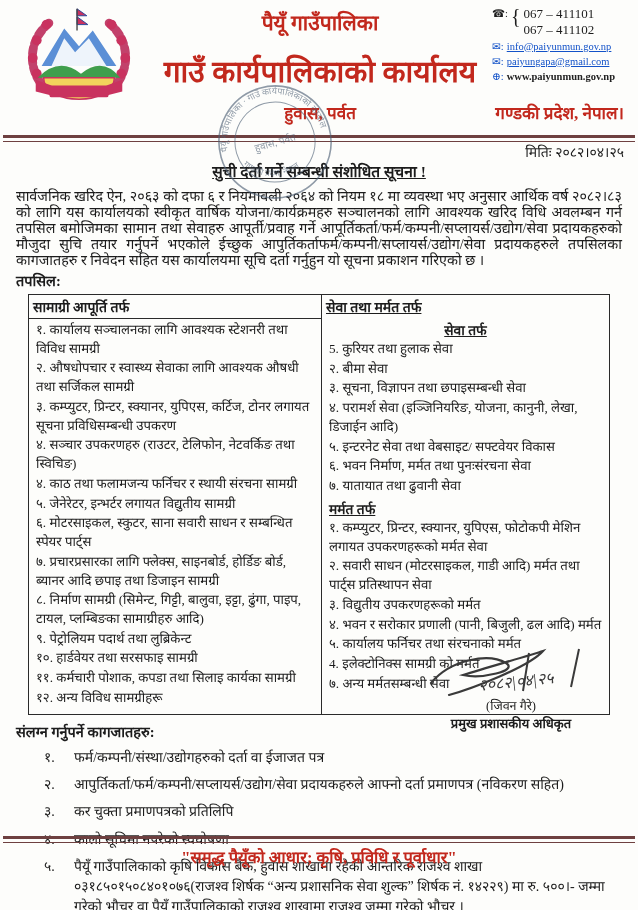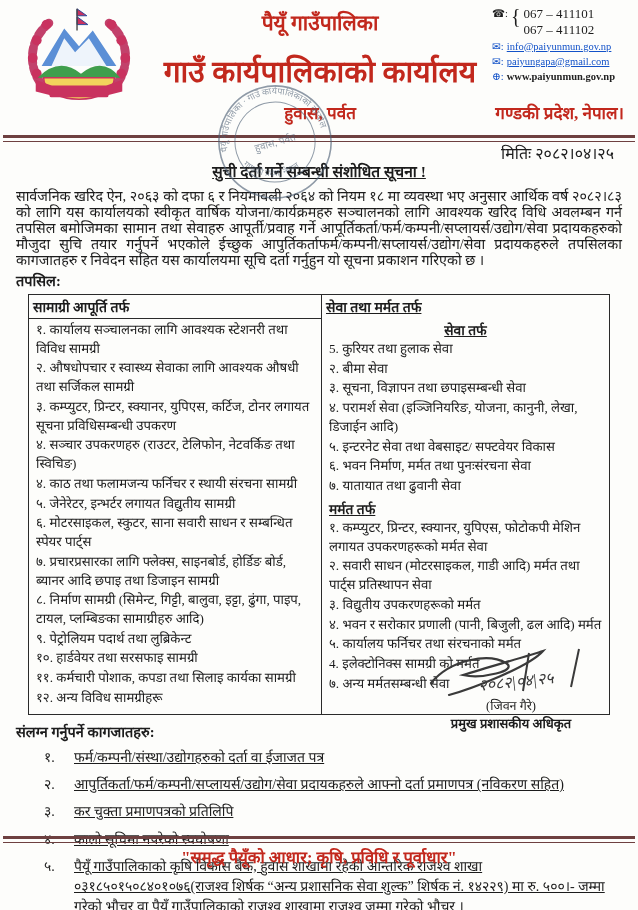--- a/index.html
+++ b/index.html
@@ -24,21 +24,21 @@
   .web-url{color:#222;font-weight:bold;}
   .blue-ic{color:#1352c8;}
   .province{position:absolute;right:14px;top:101px;font-size:17px;font-weight:bold;}
   .stamp{position:absolute;left:213px;top:80px;width:124px;height:124px;
          transform:rotate(-16deg);opacity:.62;z-index:5;pointer-events:none;}
   .double-rule{position:absolute;left:3px;right:3px;height:3px;
                border-top:3px solid #6e4040;border-bottom:1px solid #6e4040;}
   .rule-header{top:135px;}
   .rule-footer{top:836px;}
   
-  .date-line{position:absolute;right:24px;top:142px;font-size:16px;}
+  .date-line{position:absolute;right:14px;top:142px;font-size:14px;}
   .main-col{position:absolute;left:16px;top:160px;width:606px;}
   .notice-title{text-align:center;font-size:15.5px;font-weight:bold;
                 text-decoration:underline;margin:0 0 6px 0;}
   .body-par{font-size:14.3px;line-height:16px;text-align:justify;margin:0;}
   .tapasil{font-size:14.5px;font-weight:bold;margin:2px 0 4px 0;}
   
   .notice-table{display:flex;border:1.6px solid #2a2a2a;margin:0 12px 0 12px;}
   .col-left{width:292px;border-right:1.6px solid #2a2a2a;}
   .col-right{flex:1;}
   .cell-head{font-size:14px;font-weight:bold;text-align:left;padding:2px 4px;}
@@ -46,21 +46,21 @@
   .cell-head.u{text-decoration:underline;}
   .cell-body{padding:1px 7px 5px 7px;}
   .t-item{font-size:13.2px;line-height:1.42;margin:1px 0;}
   .subhead-center{font-size:13.8px;font-weight:bold;text-align:center;
                   text-decoration:underline;margin:1px 0;}
   .subhead-left{font-size:13.8px;font-weight:bold;text-decoration:underline;margin:3px 0 1px 0;}
   
   .attach-head{font-size:14.5px;font-weight:bold;margin:6px 0 4px 0;}
   .attach-item{display:flex;font-size:14px;line-height:1.45;margin:7px 0;}
   .attach-num{width:26px;flex:none;padding-left:28px;box-sizing:content-box;}
-  .attach-text{flex:1;padding-left:4px;max-width:545px;text-decoration:underline;}
+  .attach-text{flex:1;padding-left:4px;max-width:545px;}
   
   .sig-block{position:absolute;right:22px;top:645px;width:210px;text-align:center;z-index:6;}
   .sig-name{font-size:12.5px;margin-top:-14px;}
   .sig-designation{font-size:13px;font-weight:bold;}
   
   .slogan{position:absolute;left:0;top:845px;width:100%;text-align:center;
           font-size:16.5px;font-weight:bold;}
 </style>
 </head>
 <body>

